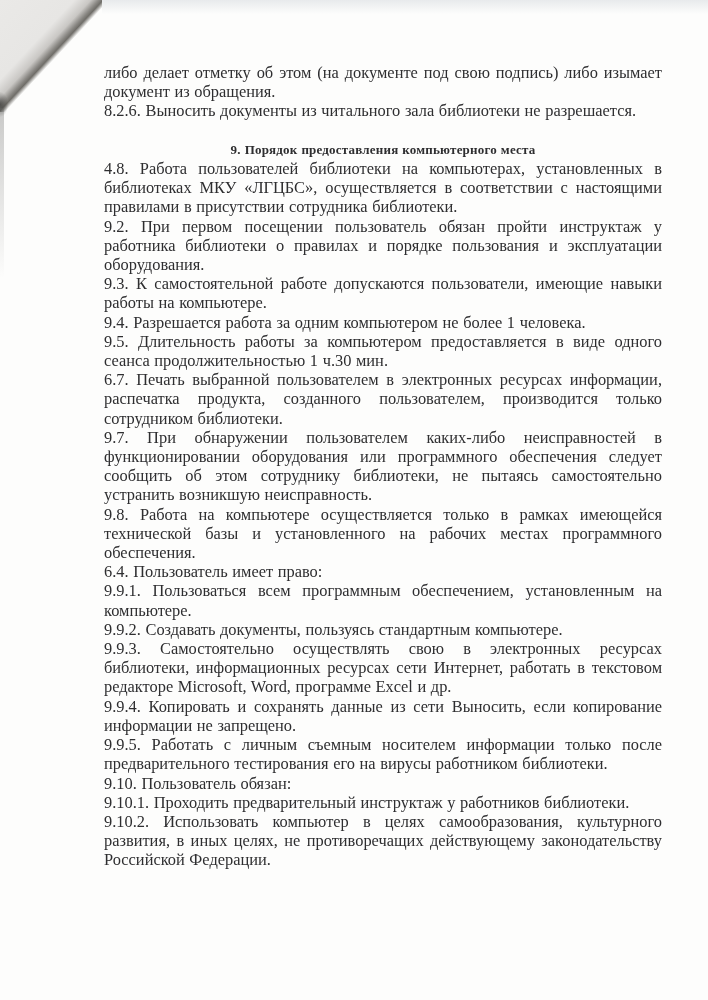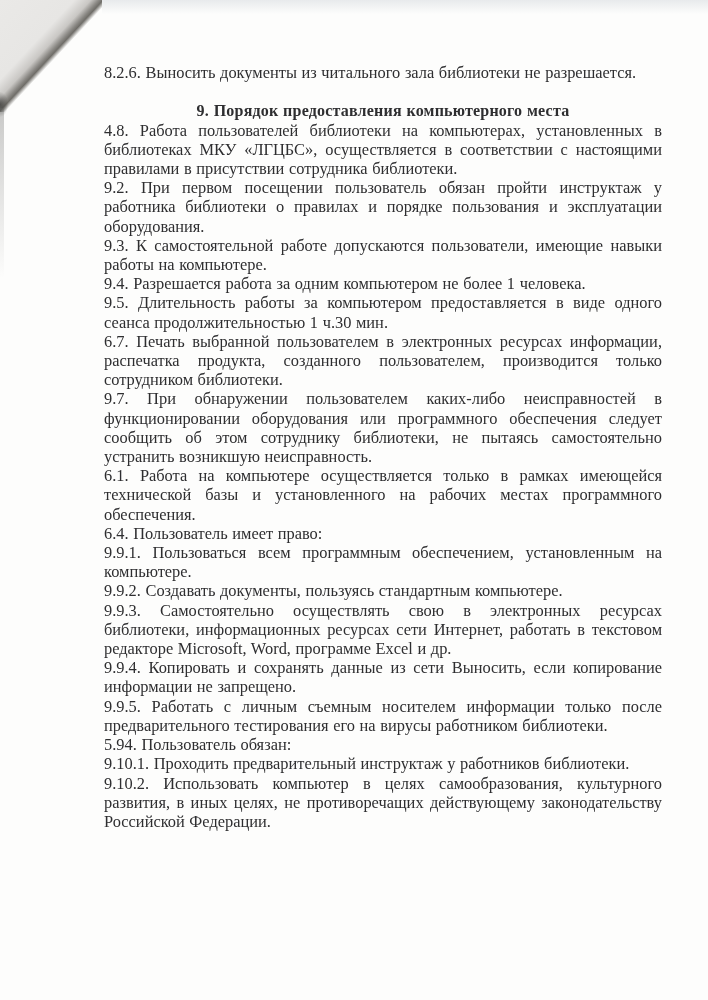--- a/index.html
+++ b/index.html
@@ -79,50 +79,51 @@
     text-align-last: left;
     word-spacing: 0.5px;
   }
   .para {
     margin: 0;
     padding: 0;
   }
   .heading {
     margin: 19.2px 0 0 0;
     padding: 0;
-    font-size: 16px;
+    font-size: 13px;
     line-height: 19.2px;
     font-weight: 700;
     text-align: center;
     text-align-last: center;
     letter-spacing: 0.2px;
   }
 </style>
 </head>
 <body>
 
 <div class="page">
   <div class="top-edge-shade"></div>
   <div class="corner-fold"></div>
   <div class="corner-smudge"></div>
   <div class="left-edge-shade"></div>
   <main class="text-block">
+      <p class="para">либо делает отметку об этом (на документе под свою подпись) либо изымает документ из обращения.</p>
       <p class="para">8.2.6. Выносить документы из читального зала библиотеки не разрешается.</p>
       <h2 class="heading">9. Порядок предоставления компьютерного места</h2>
       <p class="para">4.8. Работа пользователей библиотеки на компьютерах, установленных в библиотеках МКУ «ЛГЦБС», осуществляется в соответствии с настоящими правилами в присутствии сотрудника библиотеки.</p>
       <p class="para">9.2. При первом посещении пользователь обязан пройти инструктаж у работника библиотеки о правилах и порядке пользования и эксплуатации оборудования.</p>
       <p class="para">9.3. К самостоятельной работе допускаются пользователи, имеющие навыки работы на компьютере.</p>
       <p class="para">9.4. Разрешается работа за одним компьютером не более 1 человека.</p>
       <p class="para">9.5. Длительность работы за компьютером предоставляется в виде одного сеанса продолжительностью 1 ч.30 мин.</p>
       <p class="para">6.7. Печать выбранной пользователем в электронных ресурсах информации, распечатка продукта, созданного пользователем, производится только сотрудником библиотеки.</p>
       <p class="para">9.7. При обнаружении пользователем каких-либо неисправностей в функционировании оборудования или программного обеспечения следует сообщить об этом сотруднику библиотеки, не пытаясь самостоятельно устранить возникшую неисправность.</p>
-      <p class="para">6.1. Работа на компьютере осуществляется только в рамках имеющейся технической базы и установленного на рабочих местах программного обеспечения.</p>
+      <p class="para">9.8. Работа на компьютере осуществляется только в рамках имеющейся технической базы и установленного на рабочих местах программного обеспечения.</p>
       <p class="para">6.4. Пользователь имеет право:</p>
       <p class="para">9.9.1. Пользоваться всем программным обеспечением, установленным на компьютере.</p>
       <p class="para">9.9.2. Создавать документы, пользуясь стандартным компьютере.</p>
       <p class="para">9.9.3. Самостоятельно осуществлять свою в электронных ресурсах библиотеки, информационных ресурсах сети Интернет, работать в текстовом редакторе Microsoft, Word, программе Excel и др.</p>
       <p class="para">9.9.4. Копировать и сохранять данные из сети Выносить, если копирование информации не запрещено.</p>
       <p class="para">9.9.5. Работать с личным съемным носителем информации только после предварительного тестирования его на вирусы работником библиотеки.</p>
-      <p class="para">5.94. Пользователь обязан:</p>
+      <p class="para">9.10. Пользователь обязан:</p>
       <p class="para">9.10.1. Проходить предварительный инструктаж у работников библиотеки.</p>
       <p class="para">9.10.2. Использовать компьютер в целях самообразования, культурного развития, в иных целях, не противоречащих действующему законодательству Российской Федерации.</p>
     </main>
 </div>
 
 </body></html>

